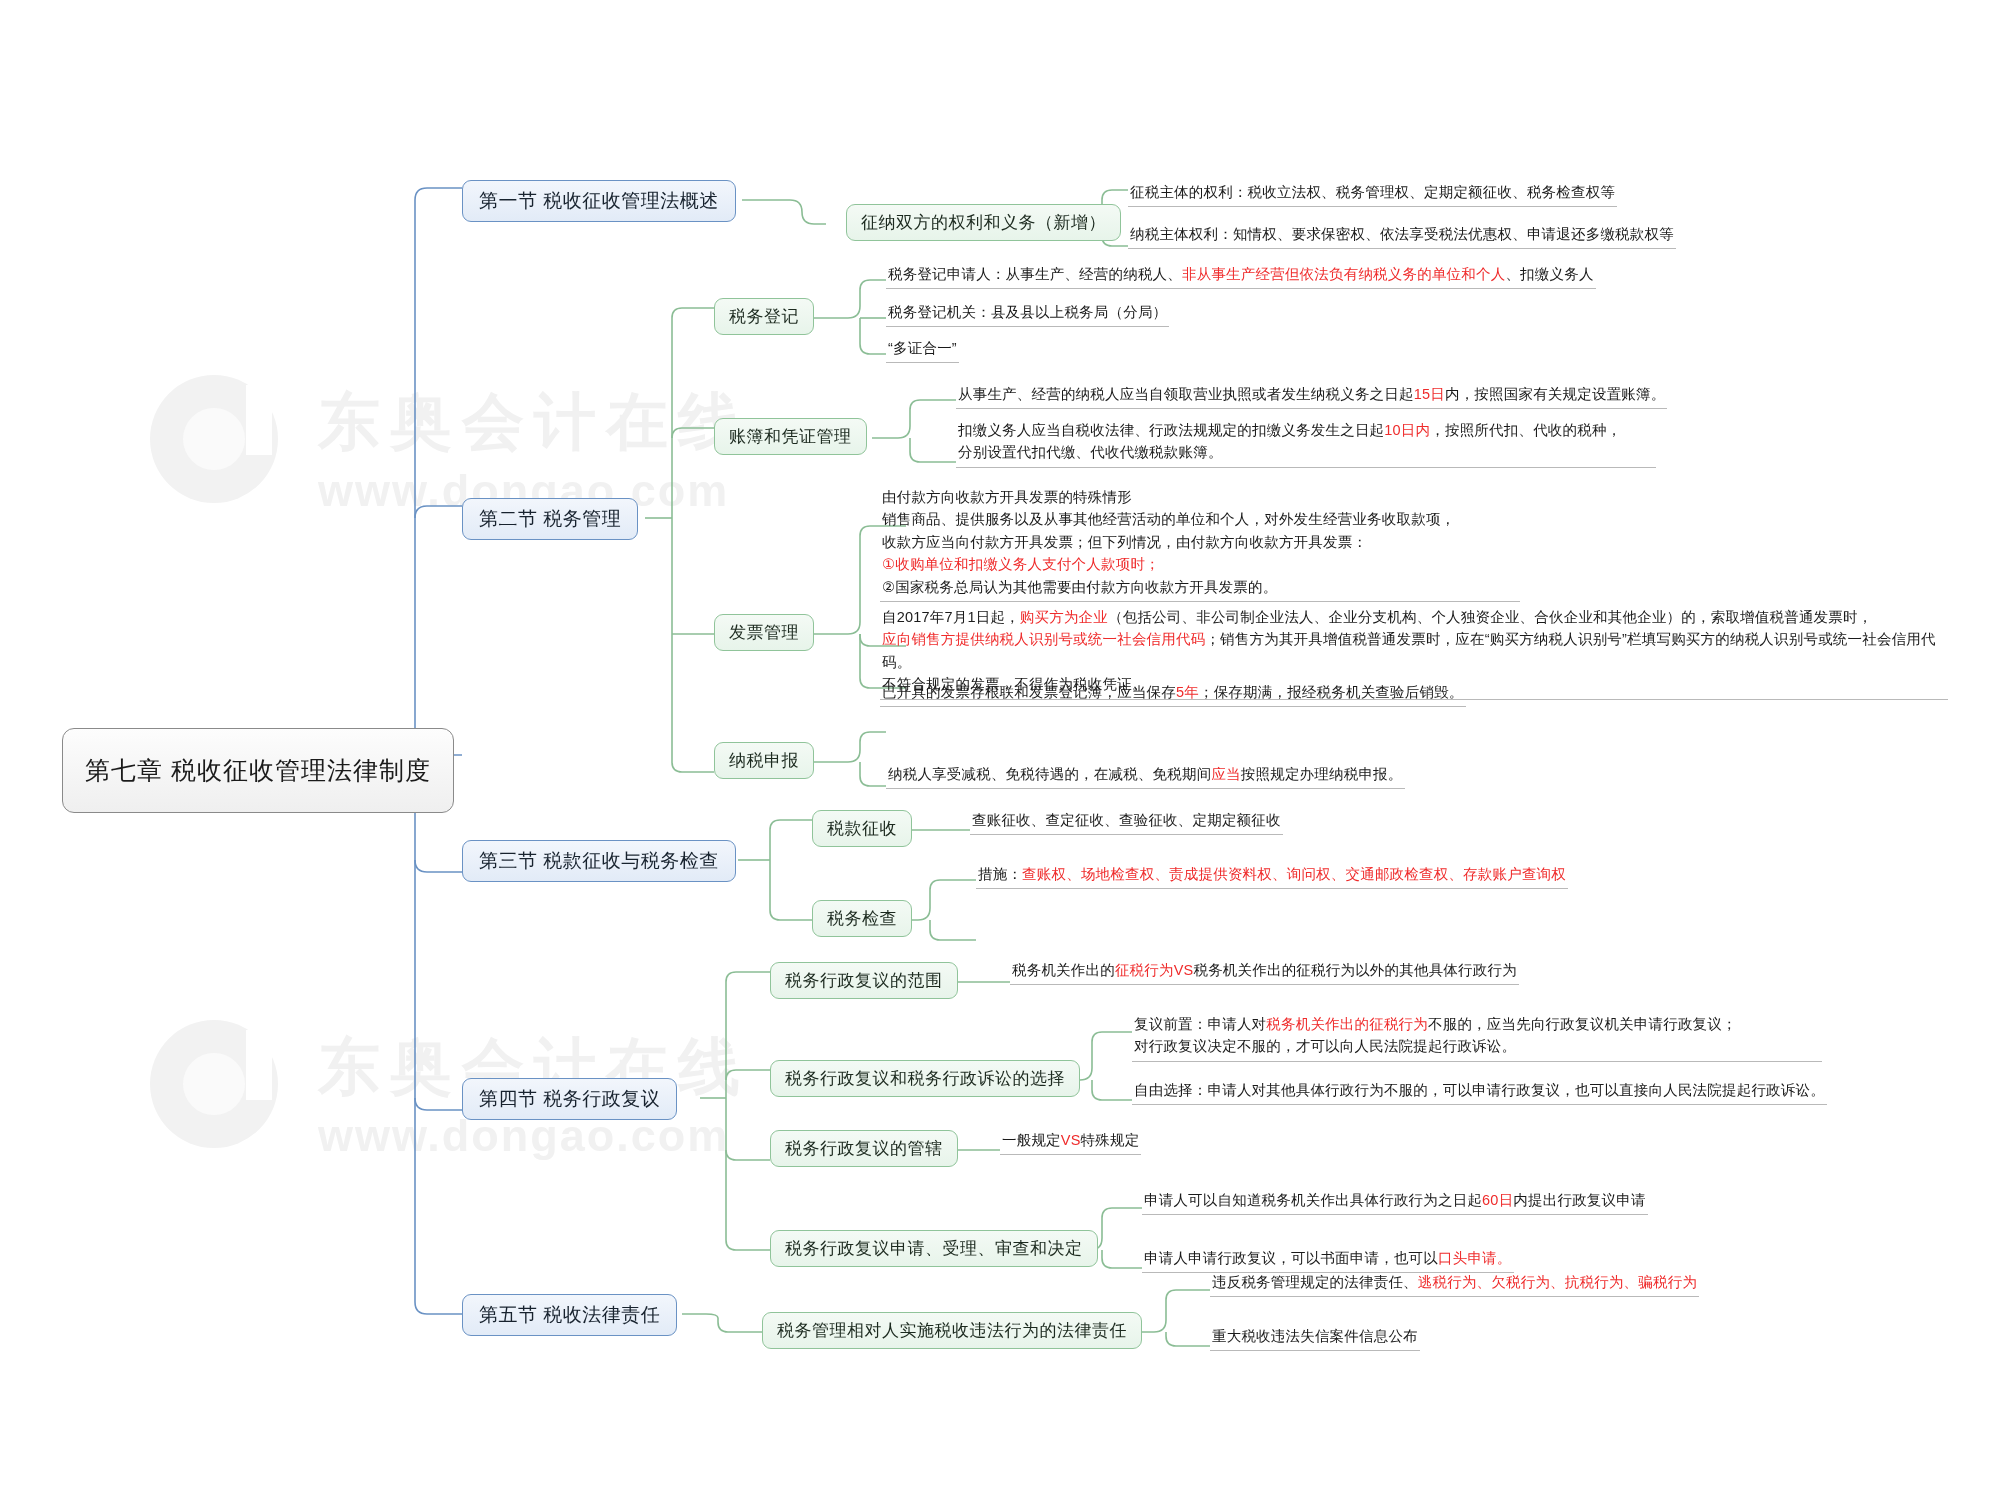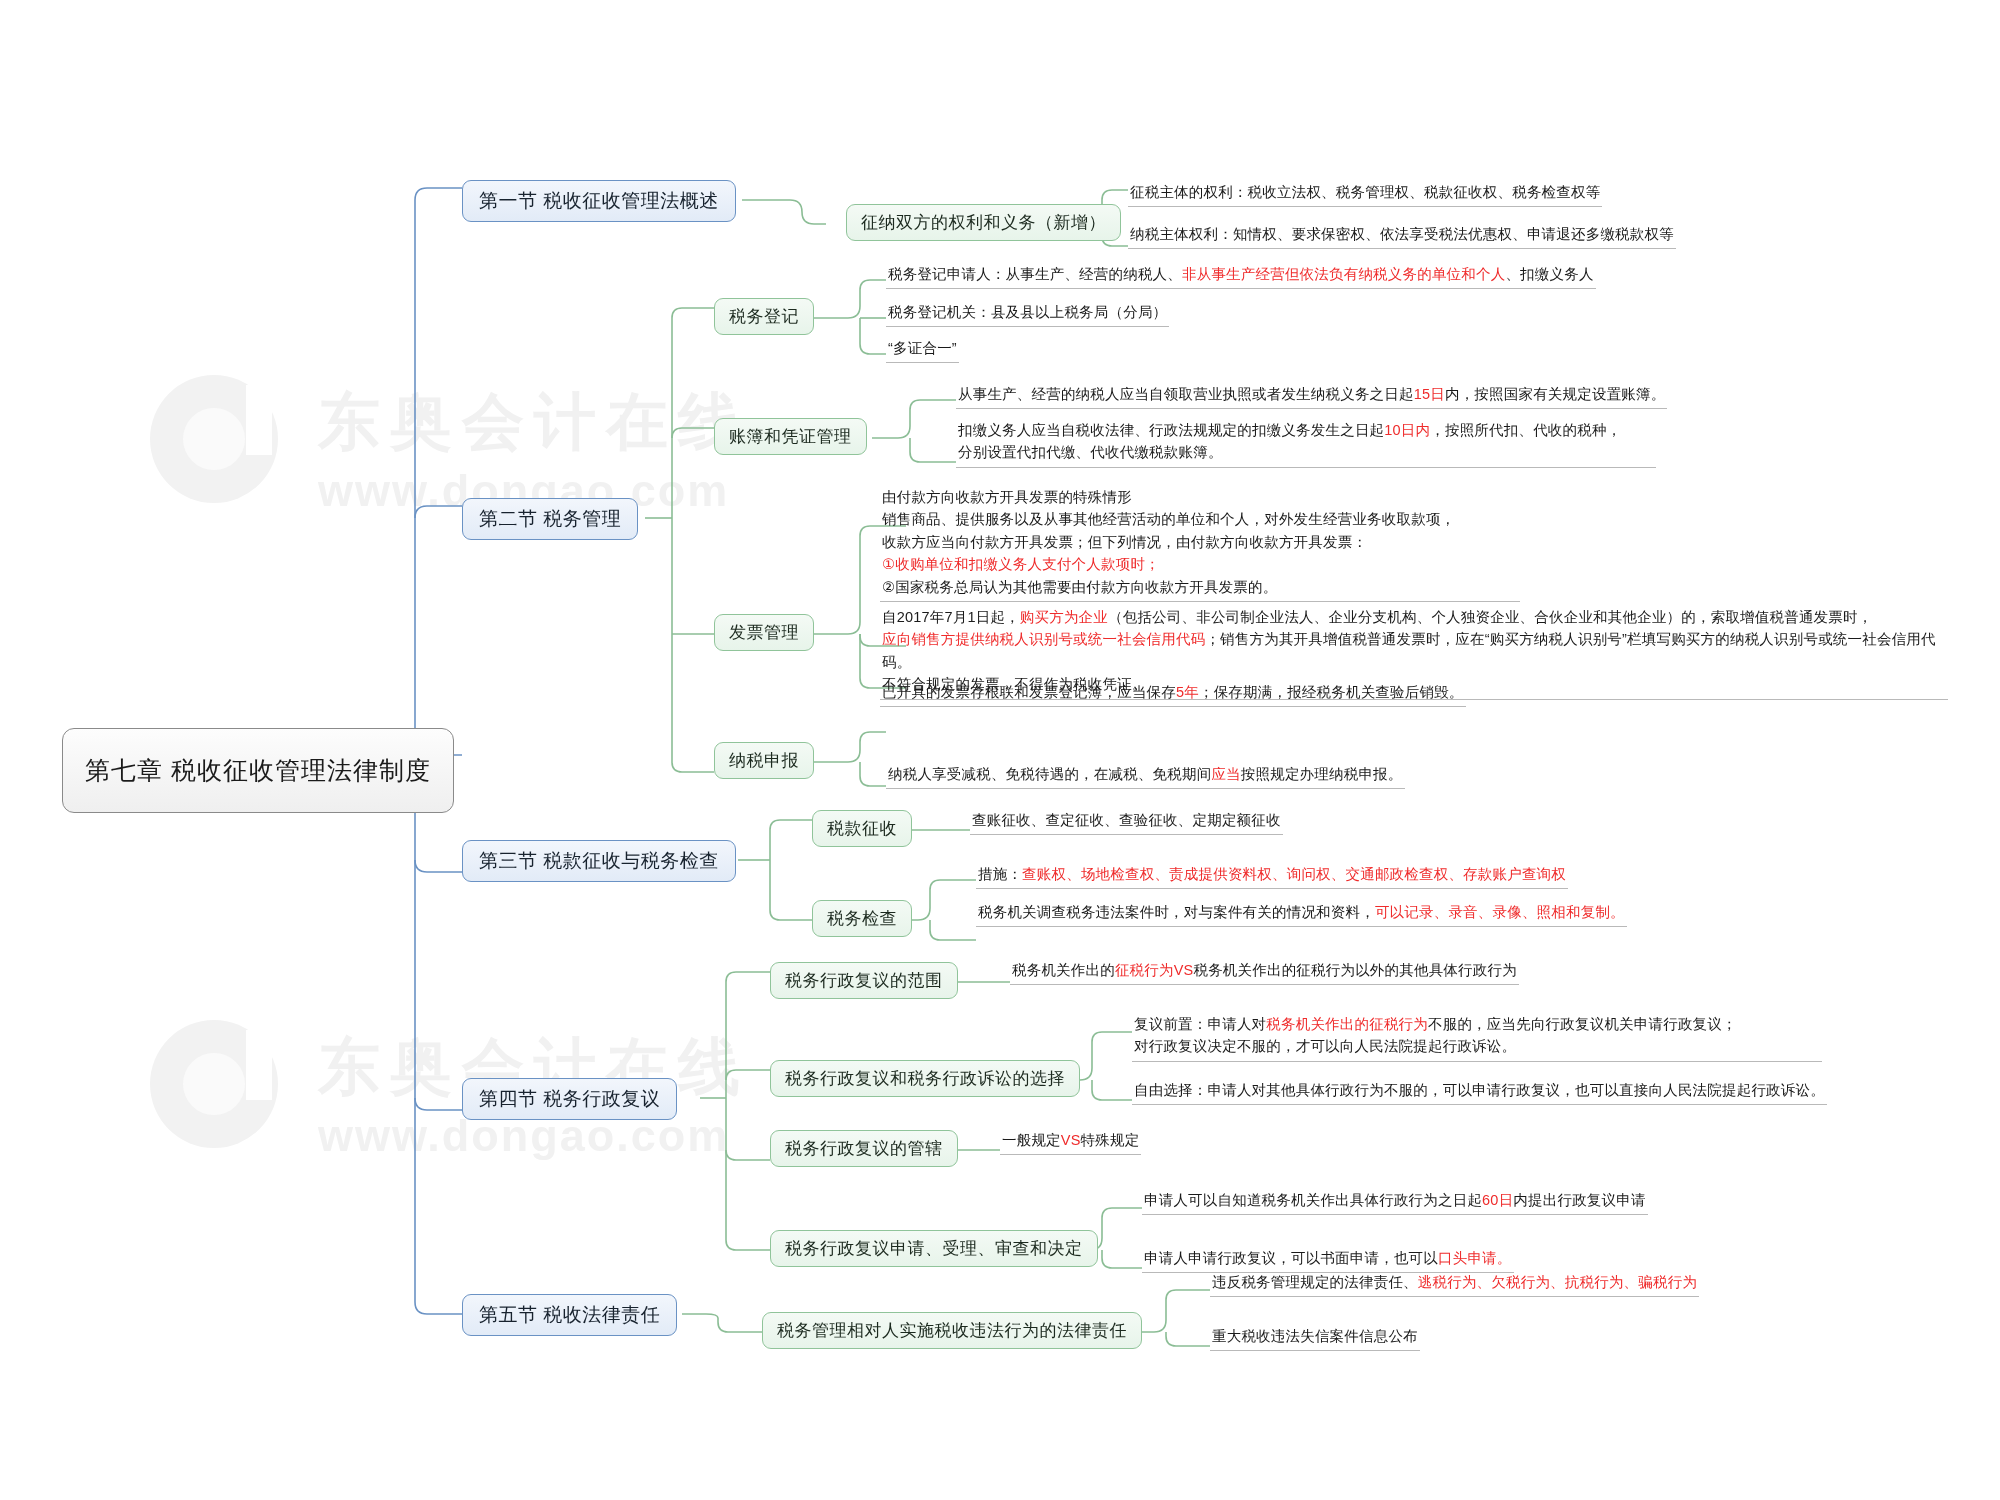--- a/index.html
+++ b/index.html
@@ -203,21 +203,21 @@
   <div class="node root" style="left:62px; top:728px;">
     <span>第七章 税收征收管理法律制度</span>
   </div>
 
   <div class="node lvl1" style="left:462px; top:180px;">
     <span>第一节 税收征收管理法概述</span>
   </div>
   <div class="node lvl2" style="left:826px; top:204px;margin-left:20px;">
     <span>征纳双方的权利和义务（新增）</span>
   </div>
-  <div class="leaf" style="left:1128px; top:180px;"><span>征税主体的权利：税收立法权、税务管理权、税款征收权、税务检查权等</span></div>
+  <div class="leaf" style="left:1128px; top:180px;"><span>征税主体的权利：税收立法权、税务管理权、定期定额征收、税务检查权等</span></div>
   <div class="leaf" style="left:1128px; top:222px;"><span>纳税主体权利：知情权、要求保密权、依法享受税法优惠权、申请退还多缴税款权等</span></div>
 
   <div class="node lvl1" style="left:462px; top:498px;">
     <span>第二节 税务管理</span>
   </div>
 
   <div class="node lvl2" style="left:714px; top:298px;">
     <span>税务登记</span>
   </div>
   <div class="leaf" style="left:886px; top:262px;"><span>税务登记申请人：从事生产、经营的纳税人、</span><span class="hl">非从事生产经营但依法负有纳税义务的单位和个人</span><span>、扣缴义务人</span></div>
@@ -247,21 +247,20 @@
   </div>
   <div class="node lvl2" style="left:812px; top:810px;">
     <span>税款征收</span>
   </div>
   <div class="leaf" style="left:970px; top:808px;"><span>查账征收、查定征收、查验征收、定期定额征收</span></div>
 
   <div class="node lvl2" style="left:812px; top:900px;">
     <span>税务检查</span>
   </div>
   <div class="leaf" style="left:976px; top:862px;"><span>措施：</span><span class="hl">查账权、场地检查权、责成提供资料权、询问权、交通邮政检查权、存款账户查询权</span></div>
-  <div class="leaf" style="left:976px; top:900px;"><span>税务机关调查税务违法案件时，对与案件有关的情况和资料，</span><span class="hl">可以记录、录音、录像、照相和复制。</span></div>
 
   <div class="node lvl1" style="left:462px; top:1078px;">
     <span>第四节 税务行政复议</span>
   </div>
 
   <div class="node lvl2" style="left:770px; top:962px;">
     <span>税务行政复议的范围</span>
   </div>
   <div class="leaf" style="left:1010px; top:958px;"><span>税务机关作出的</span><span class="hl">征税行为</span><span class="hl">VS</span><span>税务机关作出的征税行为以外的其他具体行政行为</span></div>
 

